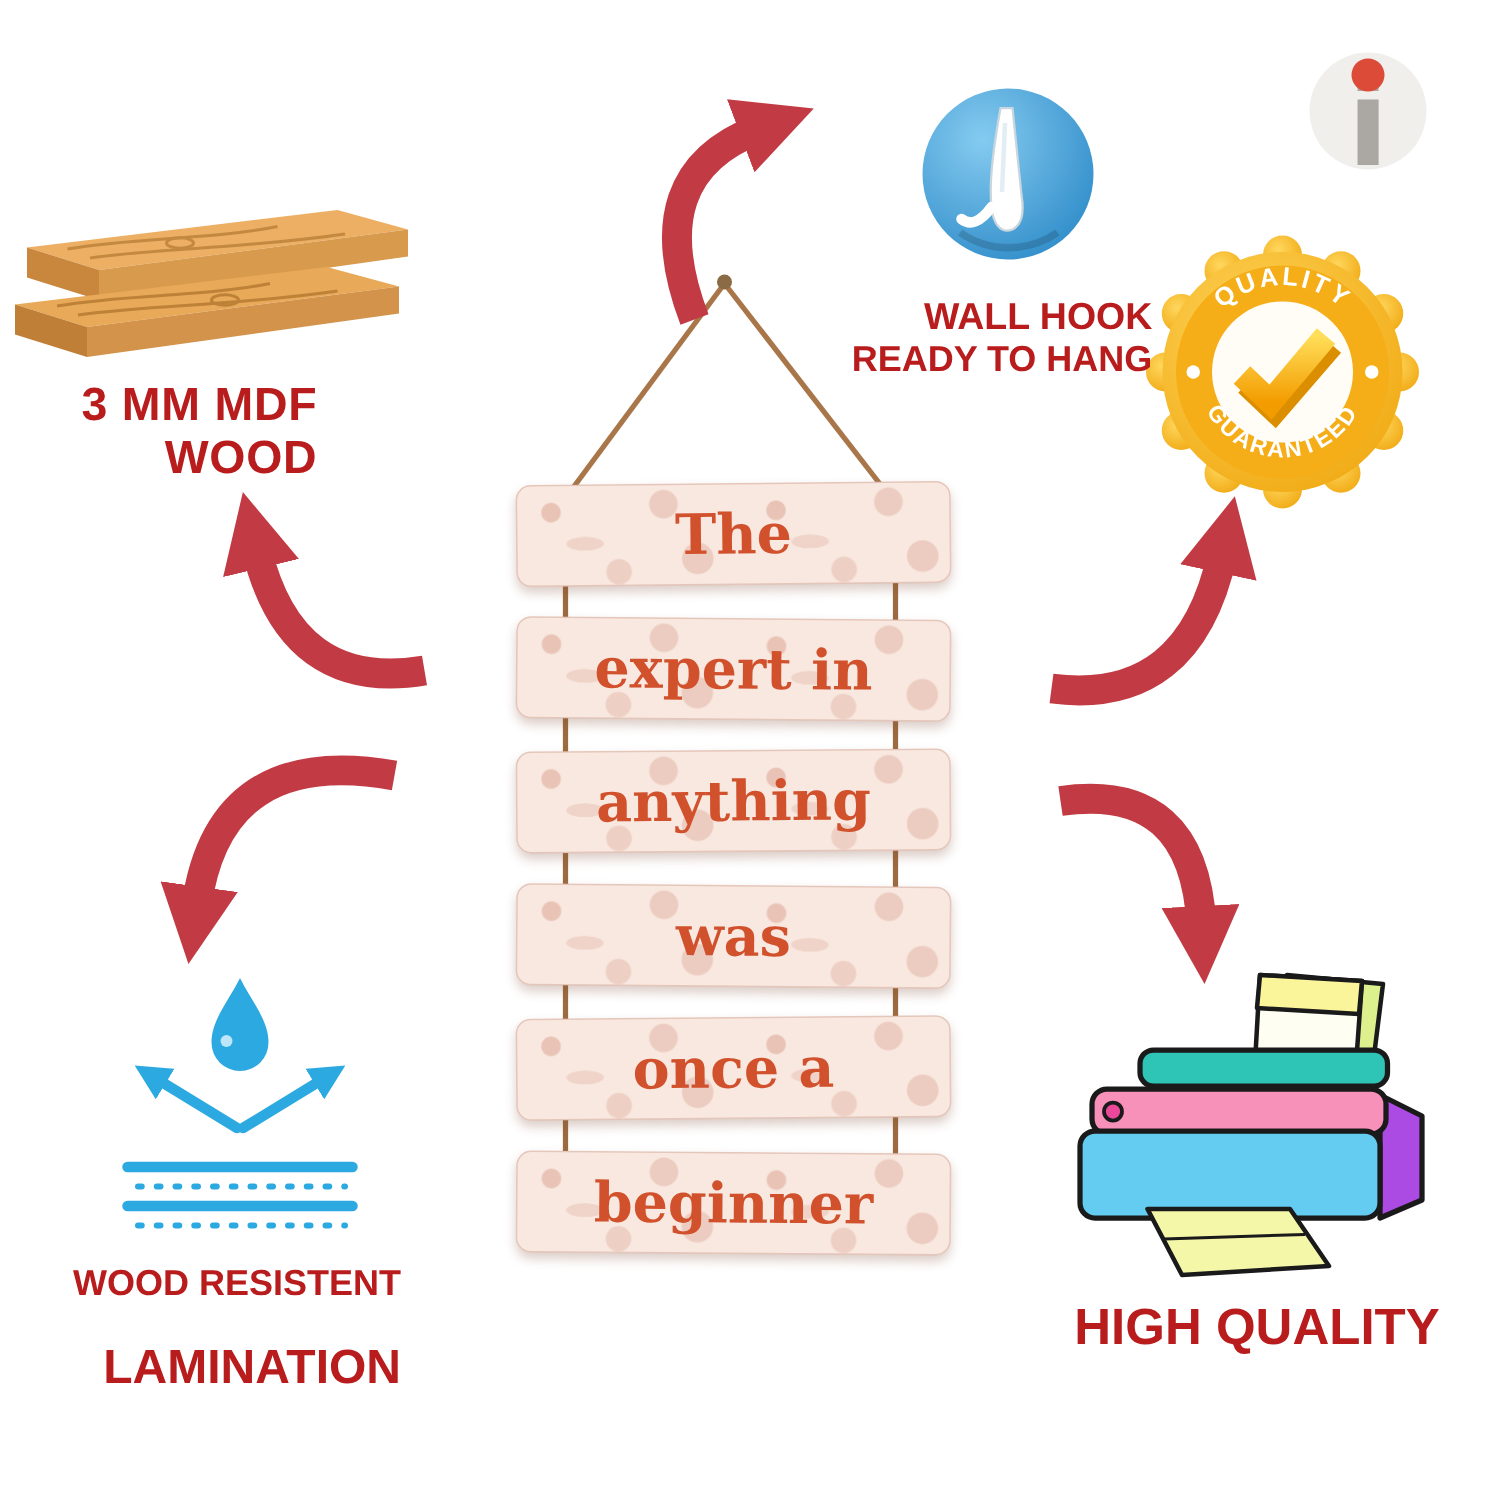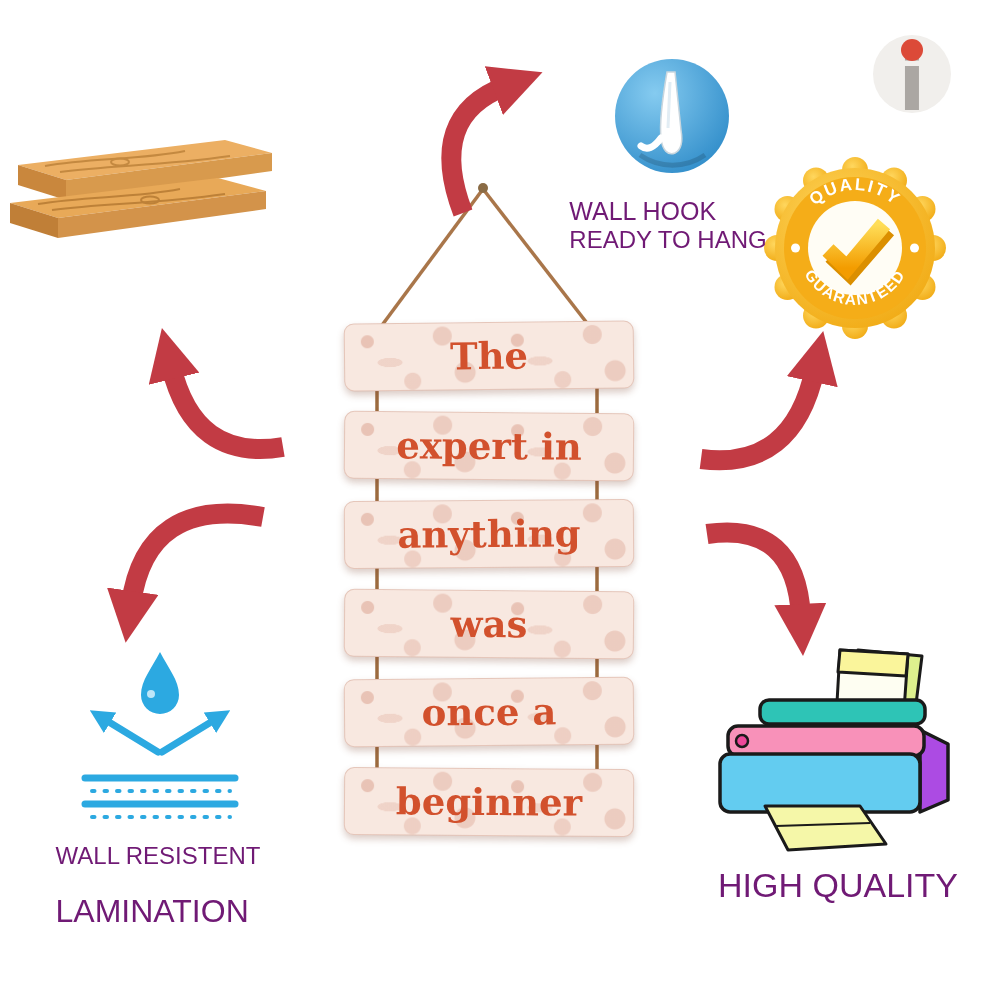--- a/index.html
+++ b/index.html
@@ -23,22 +23,22 @@
          background-size:150px 70px;}
   .plank span{font-family:"DejaVu Serif",serif;font-weight:700;font-size:37px;color:#D2512D;}
   .p1{top:322px;transform:rotate(-0.6deg);}
   .p2{top:412px;transform:rotate(0.5deg);}
   .p3{top:500px;transform:rotate(-0.4deg);}
   .p4{top:590px;transform:rotate(0.5deg);}
   .p5{top:678px;transform:rotate(-0.5deg);}
   .p6{top:768px;transform:rotate(0.4deg);}
 
   
-  .label{position:absolute;transform:translateX(-50%);text-align:left;color:#701a75;
-         font-weight:400;line-height:1.14;white-space:nowrap;}
+  .label{position:absolute;transform:translateX(-50%);text-align:right;color:#b91c1c;
+         font-weight:700;line-height:1.14;white-space:nowrap;}
   #wood-label{left:133px;top:252px;font-size:31px;letter-spacing:.5px;}
   #hook-label{left:668px;top:197px;}
   #hook-label .l1{font-size:25px;}
   #hook-label .l2{font-size:24px;}
   #water-label{left:158px;top:842px;}
   #water-label .l1{font-size:24px;}
   #water-label .l2{font-size:32px;margin-top:24px;}
   #print-label{left:838px;top:866px;}
   #print-label .l1{font-size:34px;}
   #print-label .l2{font-size:37px;}
@@ -186,28 +186,32 @@
   <div class="plank p4">
       <span>was</span>
     </div>
   <div class="plank p5">
       <span>once a</span>
     </div>
   <div class="plank p6">
       <span>beginner</span>
     </div>
 
+  <div class="label" id="wood-label">
+    <div class="l1">3 MM MDF</div>
+    <div class="l1">WOOD</div>
+  </div>
 
   <div class="label" id="hook-label">
     <div class="l1">WALL HOOK</div>
     <div class="l2">READY TO HANG</div>
   </div>
 
   <div class="label" id="water-label">
-    <div class="l1">WALL RESISTENT</div>
+    <div class="l1">WOOD RESISTENT</div>
     <div class="l2">LAMINATION</div>
   </div>
 
   <div class="label" id="print-label">
     <div class="l1">HIGH QUALITY</div>
   </div>
 
 </div>
 
 </body></html>

